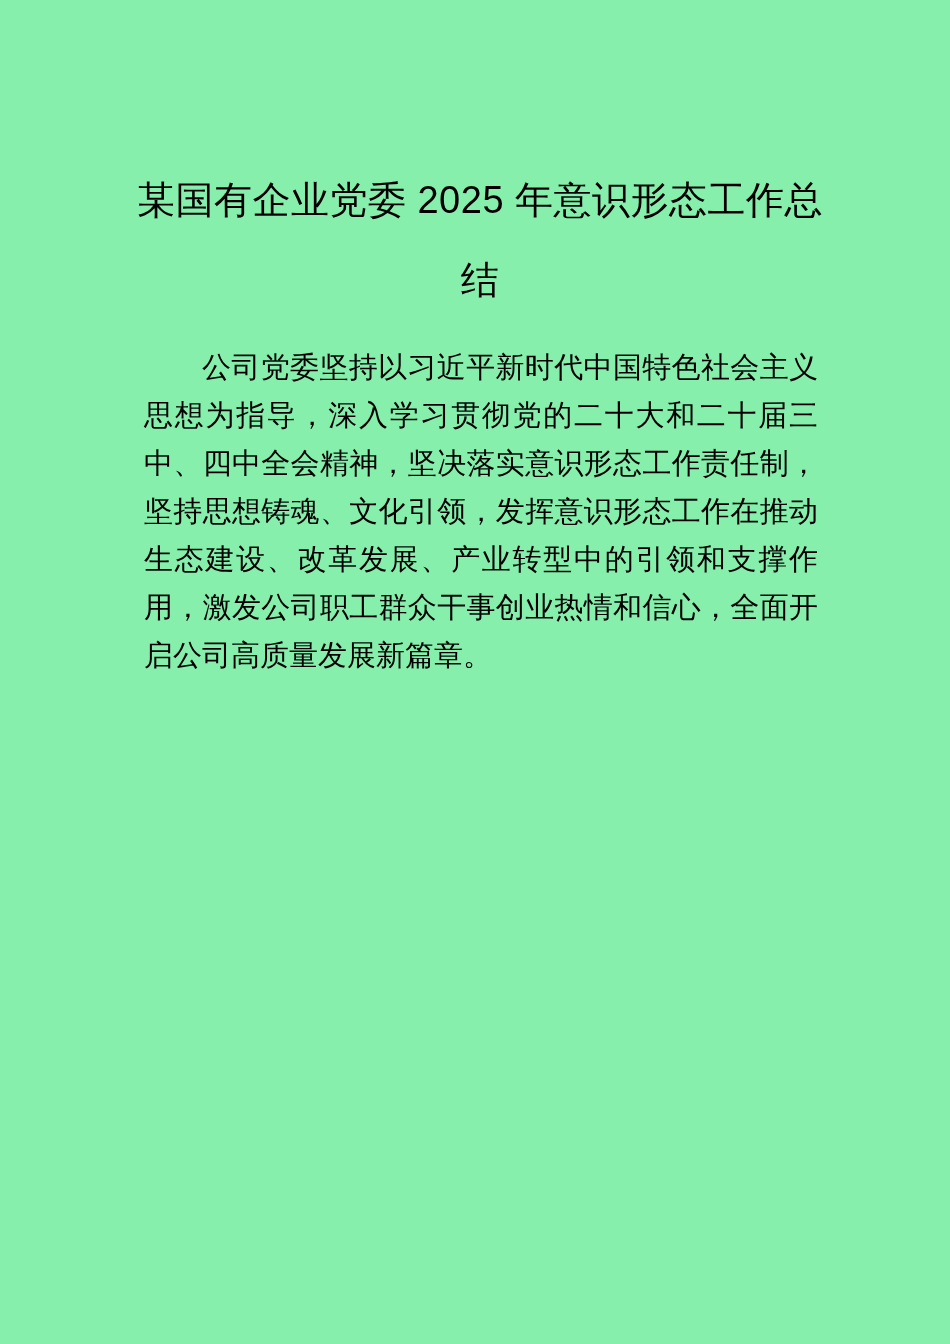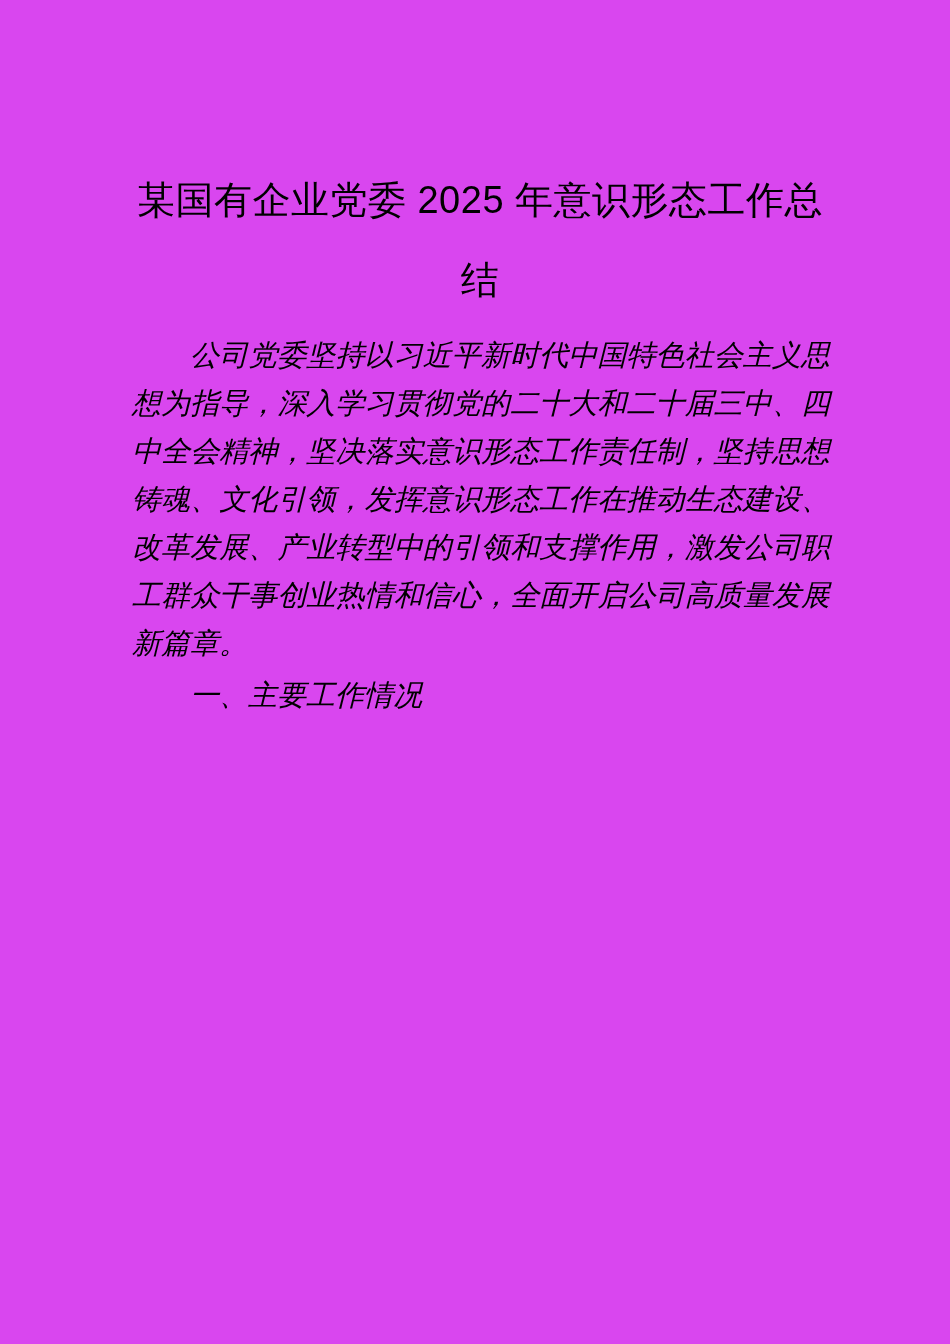--- a/index.html
+++ b/index.html
@@ -12,21 +12,21 @@
     height: 1344px;
     font-family: "Liberation Sans", "DejaVu Sans", sans-serif;
     color: #000000;
     overflow: hidden;
     position: relative;
   }
 
   .page {
     width: 950px;
     height: 1344px;
-    background: #d946ef;
+    background: #86efac;
     position: relative;
     box-sizing: border-box;
   }
 
   
   .doc-title {
     position: absolute;
     left: 128px;
     top: 160px;
     width: 704px;
@@ -49,24 +49,23 @@
   }
 
   .para {
     font-size: 29px;
     line-height: 48px;
     letter-spacing: 0px;
     text-align: justify;
     text-justify: inter-ideograph;
     text-align-last: left;
     word-break: break-all;
-    margin: 4px;
+    margin: 16px;
     color: #000000;
     font-weight: 400;
-    font-style: italic;
   }
 
   .para.indent {
     text-indent: 58px;
   }
 
   
   .para.heading {
     text-indent: 58px;
     font-weight: 400;
@@ -76,18 +75,17 @@
 <body>
 
 <div class="page">
 
   <div class="doc-title">某国有企业党委 2025 年意识形态工作总结</div>
 
   <div class="body-block">
 
     <p class="para indent">公司党委坚持以习近平新时代中国特色社会主义思想为指导，深入学习贯彻党的二十大和二十届三中、四中全会精神，坚决落实意识形态工作责任制，坚持思想铸魂、文化引领，发挥意识形态工作在推动生态建设、改革发展、产业转型中的引领和支撑作用，激发公司职工群众干事创业热情和信心，全面开启公司高质量发展新篇章。</p>
 
-    <p class="para heading">一、主要工作情况</p>
 
 
   </div>
 
 </div>
 
 </body></html>

